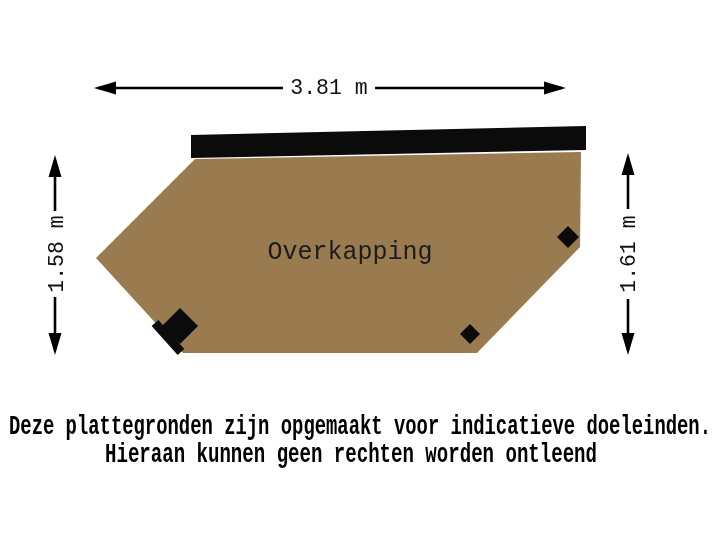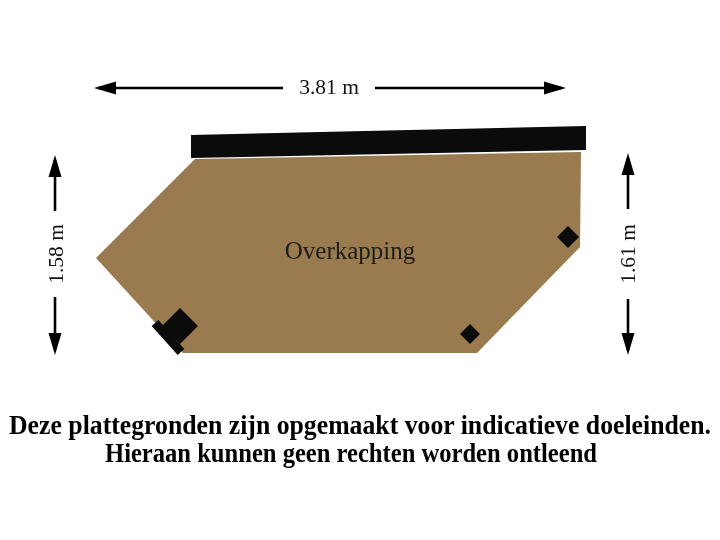--- a/index.html
+++ b/index.html
@@ -6,21 +6,21 @@
     margin: 0;
     padding: 0;
     background: #ffffff;
   }
   .stage {
     position: relative;
     width: 720px;
     height: 540px;
     background: #ffffff;
     overflow: hidden;
-    font-family: Liberation Serif, serif;
+    font-family: Liberation Mono, monospace;
   }
   svg { display: block; }
   .dim-line   { stroke: #000000; stroke-width: 2.6; fill: none; }
   .dim-head   { fill: #000000; stroke: none; }
   .dim-box    { fill: #ffffff; stroke: none; }
   .dim-text   { font-size: 21.5px; fill: #111111; font-weight: 400; }
   .room-text  { font-size: 25px; fill: #1c1c1c; font-weight: 400; }
   .disclaimer { font-size: 27px; fill: #000000; font-weight: 700; }
 </style>
 </head>

